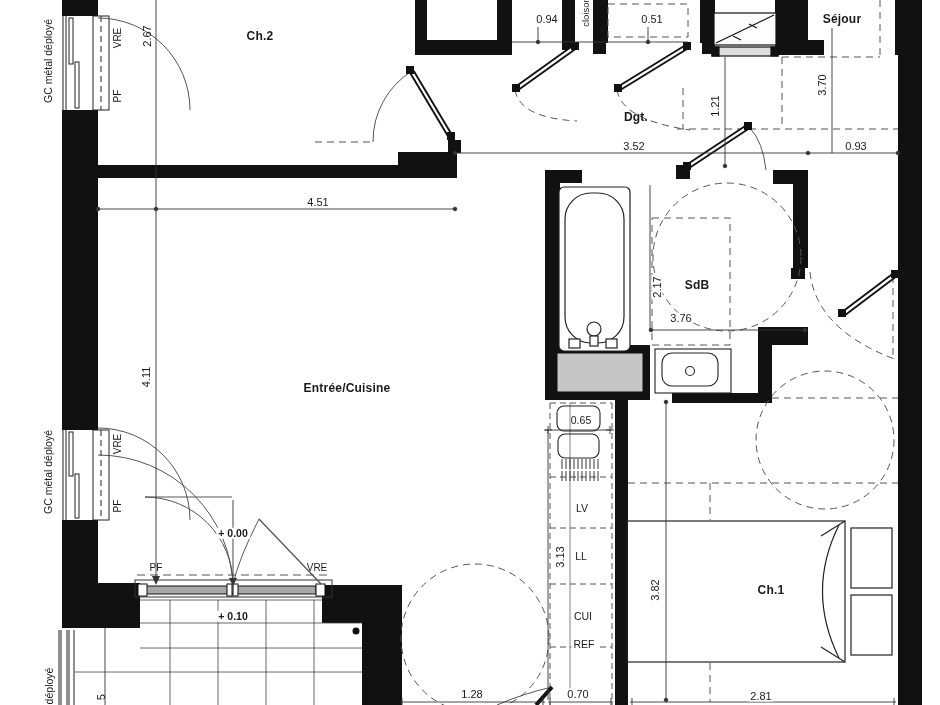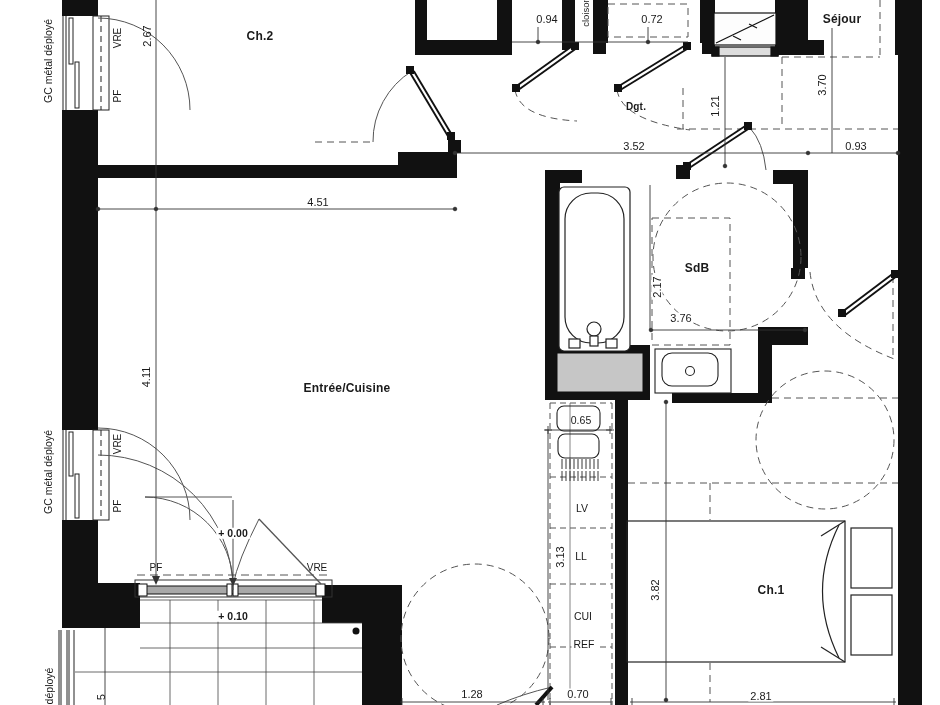--- a/index.html
+++ b/index.html
@@ -263,29 +263,29 @@
   </g>
 </svg>
 
   <div class="lbl rot mid" style="left:48px;top:61px">GC métal déployé</div>
   <div class="lbl rot small" style="left:118px;top:38px">VRE</div>
   <div class="lbl rot" style="left:147px;top:36px">2.67</div>
   <div class="lbl rot small" style="left:118px;top:96px">PF</div>
   <div class="lbl room" style="left:260px;top:36px">Ch.2</div>
   <div class="lbl" style="left:547px;top:19px">0.94</div>
   <div class="lbl rot tiny" style="left:586px;top:12px">cloison</div>
-  <div class="lbl" style="left:652px;top:19px">0.72</div>
+  <div class="lbl" style="left:652px;top:19px">0.51</div>
   <div class="lbl room" style="left:842px;top:19px">Séjour</div>
   <div class="lbl rot" style="left:822px;top:85px">3.70</div>
   <div class="lbl rot" style="left:715px;top:106px">1.21</div>
-  <div class="lbl room" style="left:636px;top:107px;font-size:10px">Dgt.</div>
+  <div class="lbl room" style="left:636px;top:117px;font-size:12px">Dgt.</div>
   <div class="lbl" style="left:634px;top:146px">3.52</div>
   <div class="lbl" style="left:856px;top:146px">0.93</div>
   <div class="lbl" style="left:318px;top:202px">4.51</div>
-  <div class="lbl room" style="left:697px;top:268px">SdB</div>
+  <div class="lbl room" style="left:697px;top:285px">SdB</div>
   <div class="lbl rot bgw" style="left:657px;top:287px">2.17</div>
   <div class="lbl bgw" style="left:681px;top:318px">3.76</div>
   <div class="lbl rot" style="left:146px;top:377px">4.11</div>
   <div class="lbl rot mid" style="left:48px;top:472px">GC métal déployé</div>
   <div class="lbl rot small" style="left:118px;top:444px">VRE</div>
   <div class="lbl rot small" style="left:118px;top:506px">PF</div>
   <div class="lbl room" style="left:347px;top:388px">Entrée/Cuisine</div>
   <div class="lbl bold bgw mid" style="left:233px;top:533px">+ 0.00</div>
   <div class="lbl small" style="left:156px;top:568px">PF</div>
   <div class="lbl small" style="left:317px;top:568px">VRE</div>

